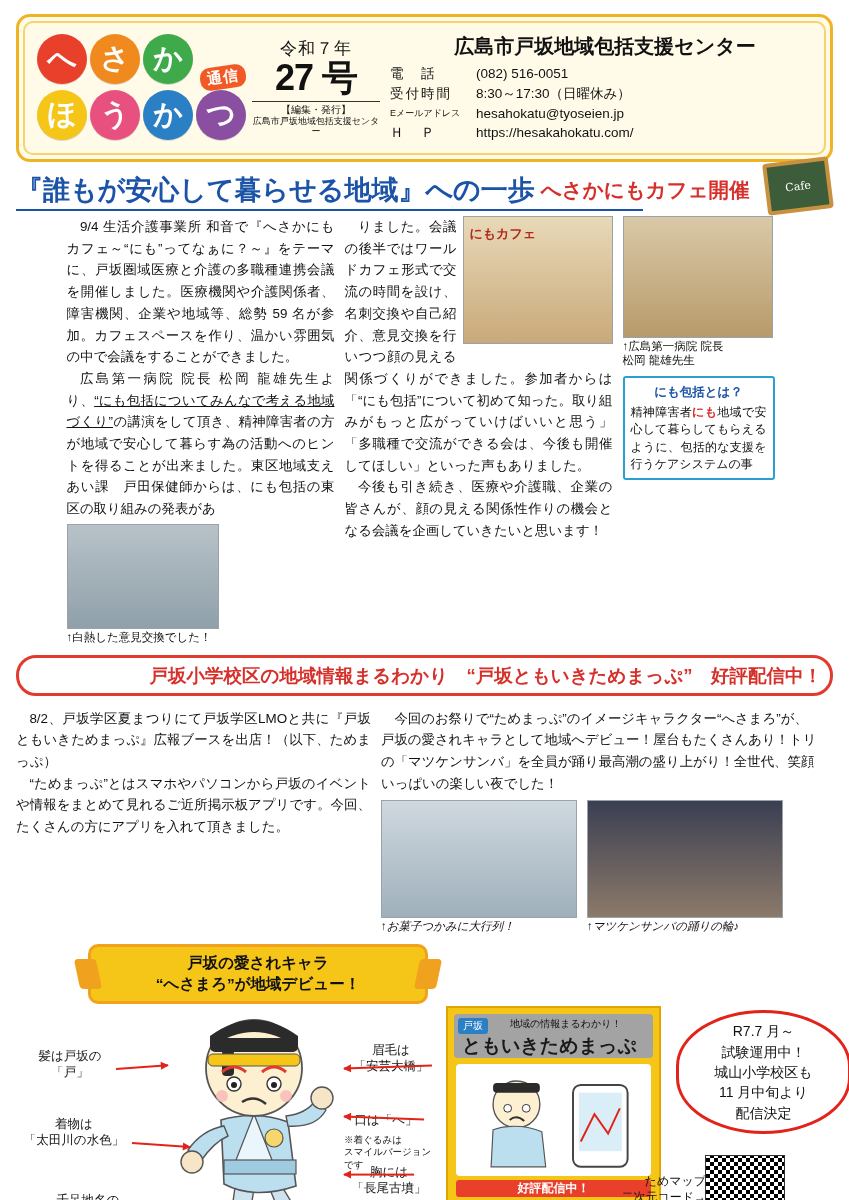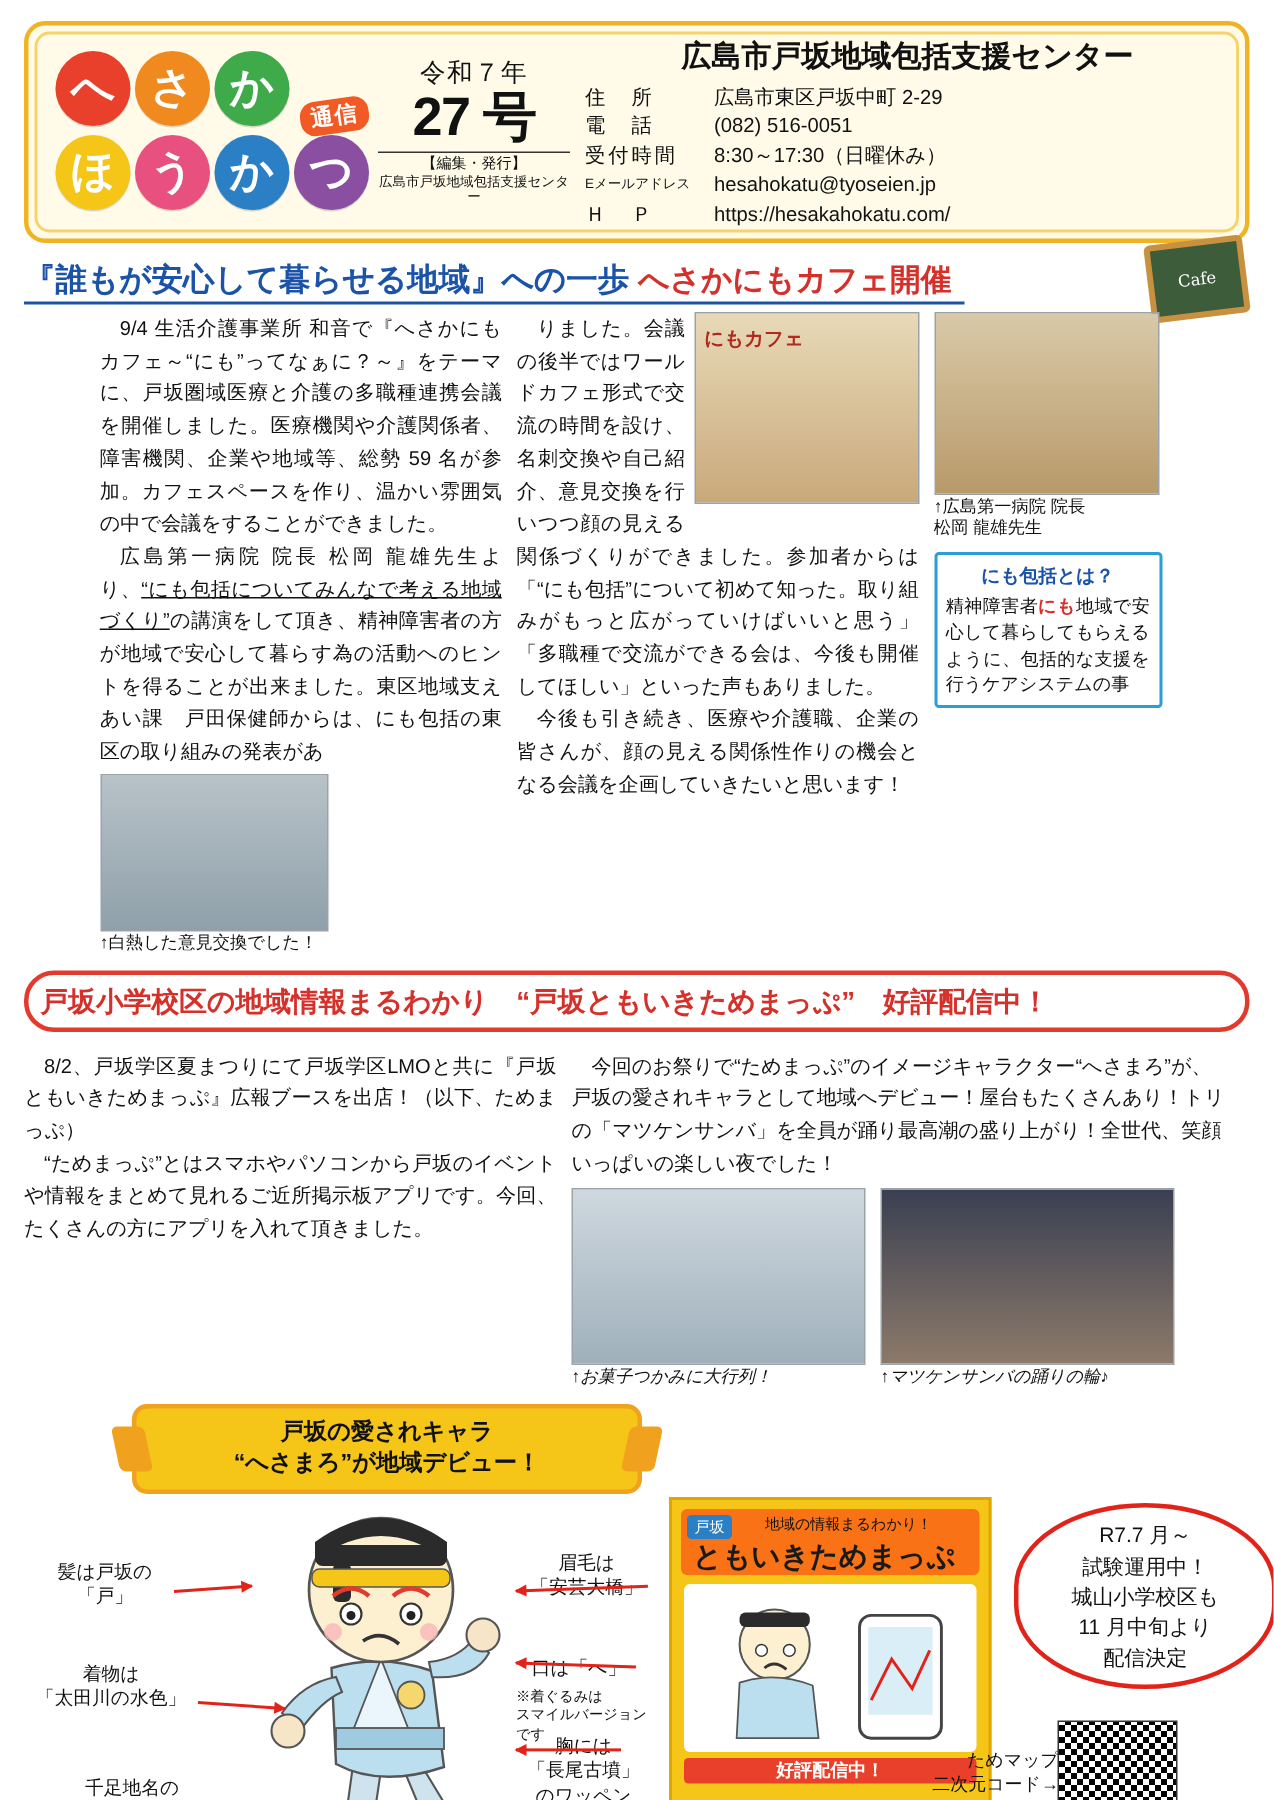--- a/index.html
+++ b/index.html
@@ -91,21 +91,21 @@
   }
   .qr-label { font-size:9px; line-height:1.25; margin-top:3px; }
   .qr-label .hp { font-size:8px; }
 
   
   .sec1-head {
     margin-top:10px;
     display:flex; align-items:center; gap:6px;
     position:relative;
   }
-  .sec1-head .t1 { color:#1b53a8; font-size:21px; font-weight:bold; }
+  .sec1-head .t1 { color:#1b53a8; font-size:27px; font-weight:bold; }
   .sec1-head .t2 { color:#d6302a; font-size:20.5px; font-weight:bold; }
   .underline-blue { position:absolute; left:0; right:190px; bottom:-3px; height:2px; background:#1b53a8;}
   .chalk {
     position:absolute; right:2px; top:-12px;
     width:66px; height:52px; background:#3d5c3a; border:4px solid #c8913f;
     border-radius:4px; color:#fff; font-size:11px;
     display:flex; align-items:center; justify-content:center; transform:rotate(-7deg);
     font-family:"DejaVu Serif", serif;
   }
 
@@ -141,21 +141,21 @@
     margin-top:8px;
   }
   .nimo-box .bh { color:#1b53a8; font-weight:bold; text-align:center; font-size:12.5px; margin-bottom:3px;}
   .nimo-box .em { color:#d6302a; font-weight:bold; }
 
   
   .sec2-head {
     margin-top:10px;
     border:3px solid #e23b2e; border-radius:20px;
     background:#fff;
-    text-align:left; padding:5px 8px;
+    text-align:right; padding:5px 8px;
     color:#d6302a; font-weight:bold; font-size:18.5px;
     letter-spacing:0px;
   }
 
   
   .sec2 { display:flex; gap:10px; margin-top:12px; }
   .sec2 .col { width:355px; }
   .sec2 .colR { width:440px; }
 
   .ph-row { display:flex; gap:10px;font-style:italic; }
@@ -186,21 +186,21 @@
   .arrow::after{
     content:""; position:absolute; right:-1px; top:-3.2px;
     border-left:8px solid #e2231a; border-top:4px solid transparent; border-bottom:4px solid transparent;
   }
 
   
   .poster {
     position:absolute; left:430px; top:0px; width:215px; height:205px;
     background:#f5c518; border:2px solid #e0a500;
   }
-  .poster .ptop { background:#f97316; margin:6px; height:44px; border-radius:4px; position:relative;}
+  .poster .ptop { background:#a3a3a3; margin:6px; height:44px; border-radius:4px; position:relative;}
   .poster .pbody { background:#fff; margin:0 8px; height:112px; border-radius:4px;}
   .poster .pband { background:#e8402a; color:#fff; font-size:12px; font-weight:bold; text-align:center; margin:4px 8px; border-radius:3px;}
   .speech {
     position:absolute; left:660px; top:4px; width:175px; height:124px;
     border:3px solid #e2231a; border-radius:50%/45%;
     font-size:14px; line-height:1.45; text-align:center; color:#111;
     display:flex; align-items:center; justify-content:center; background:#fff;
   }
   .speech .inner { padding:0 10px; }
   .qr2-wrap { position:absolute; left:690px; top:150px; text-align:center;}
@@ -239,24 +239,20 @@
     <div class="issue">
       <div class="reiwa">令和７年</div>
       <div class="num">27 号</div>
       <div class="edit">【編集・発行】</div>
       <div class="editor">広島市戸坂地域包括支援センター</div>
     </div>
 
     <div class="center-info">
       <div class="title">広島市戸坂地域包括支援センター</div>
       <div class="info-table">
-        <div class="r">
-          <div class="k">住　所</div>
-          <div class="v">広島市東区戸坂中町 2-29</div>
-        </div>
         <div class="r">
           <div class="k">電　話</div>
           <div class="v">(082) 516-0051</div>
         </div>
         <div class="r">
           <div class="k">受付時間</div>
           <div class="v">8:30～17:30（日曜休み）</div>
         </div>
         <div class="r">
           <div class="k small">Eメールアドレス</div>

